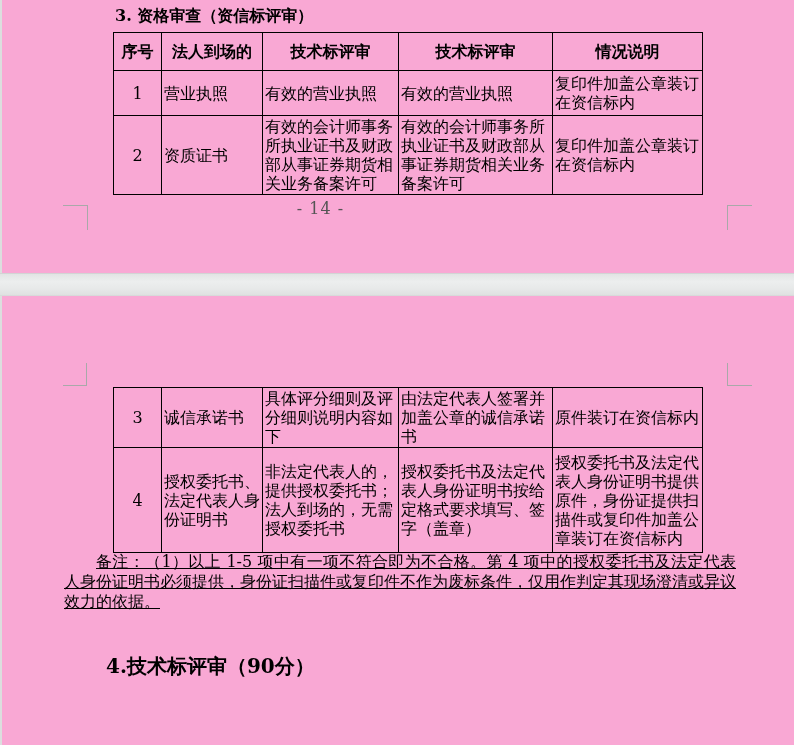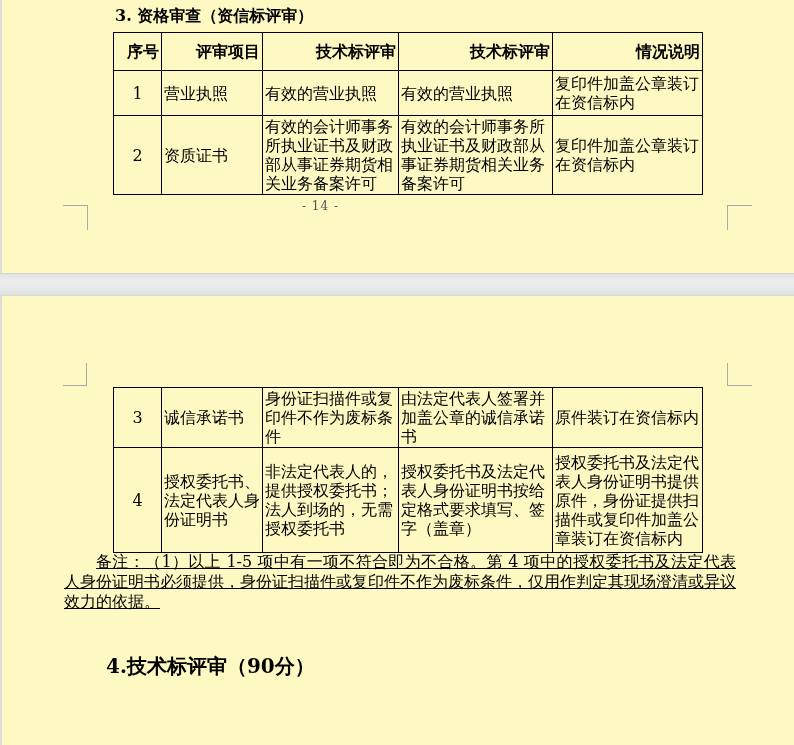--- a/index.html
+++ b/index.html
@@ -1,19 +1,19 @@
 <!DOCTYPE html>
 <html><head>
 <meta charset="utf-8">
 <style>
   * { margin:0; padding:0; box-sizing:border-box; }
   html,body { background:#fff; }
   .canvas {
     position:relative; width:794px; height:745px; overflow:hidden;
-    background:#fef9c3; color:#000;
+    background:#f9a8d4; color:#000;
     font-family:"DejaVu Serif","Liberation Serif",serif;
   }
   .left-edge {
     position:absolute; left:0; top:0; width:2px; height:745px;
     background:#dcdede;
   }
   .h3-title {
     position:absolute; left:115px; top:5px;
     font-size:16px; font-weight:bold; line-height:22px; white-space:nowrap;
   }
@@ -21,26 +21,26 @@
     position:absolute; left:113px; border-collapse:collapse; table-layout:fixed;
     width:589px;
   }
   .t1 { top:32px; }
   .t2 { top:387px; }
   .doc-table td {
     border:1px solid #000; font-size:16px; line-height:19px;
     vertical-align:middle; padding:1px 2px; overflow:hidden;
     word-break:break-all;
   }
-  .doc-table td.hd { font-weight:bold; text-align:right; }
+  .doc-table td.hd { font-weight:bold; text-align:center; }
   .doc-table td.c-num { text-align:center; }
   .doc-table td.c-center { text-align:left; }
   .footer-page {
     position:absolute; left:0; top:199px; width:641px; text-align:center;
-    font-size:12px; color:#555; letter-spacing:1px;
+    font-size:16px; color:#555; letter-spacing:1px;
   }
   .corner { position:absolute; }
   .corner.bl-p1 { left:63px; top:205px; width:25px; height:25px; border-top:1px solid #a9a9a9; border-right:1px solid #a9a9a9; }
   .corner.br-p1 { left:727px; top:205px; width:25px; height:25px; border-top:1px solid #a9a9a9; border-left:1px solid #a9a9a9; }
   .corner.tl-p2 { left:63px; top:363px; width:24px; height:23px; border-bottom:1px solid #a9a9a9; border-right:1px solid #a9a9a9; }
   .corner.tr-p2 { left:727px; top:363px; width:25px; height:23px; border-bottom:1px solid #a9a9a9; border-left:1px solid #a9a9a9; }
   .page-gap {
     position:absolute; left:0; top:273px; width:794px; height:23px;
     background:linear-gradient(#e2e4e4, #eceeee 35%, #e8eaea 65%, #dfe1e1);
     border-top:1px solid #d2d4d4; border-bottom:1px solid #d8dada;
@@ -71,21 +71,21 @@
     <colgroup>
       <col style="width:48px">
         <col style="width:101px">
         <col style="width:136px">
         <col style="width:154px">
         <col style="width:150px">
     </colgroup>
     <tbody>
         <tr style="height:38px">
       <td class="hd">序号</td>
-      <td class="hd">评审项目</td>
+      <td class="hd">法人到场的</td>
       <td class="hd">技术标评审</td>
       <td class="hd">技术标评审</td>
       <td class="hd">情况说明</td>
     </tr>
     <tr style="height:45px">
       <td class="c-num">1</td>
       <td>营业执照</td>
       <td>有效的营业执照</td>
       <td>有效的营业执照</td>
       <td class="c-center">复印件加盖公章装订在资信标内</td>
@@ -115,21 +115,21 @@
       <col style="width:48px">
         <col style="width:101px">
         <col style="width:136px">
         <col style="width:154px">
         <col style="width:150px">
     </colgroup>
     <tbody>
         <tr style="height:56px">
       <td class="c-num">3</td>
       <td>诚信承诺书</td>
-      <td>身份证扫描件或复印件不作为废标条件</td>
+      <td>具体评分细则及评分细则说明内容如下</td>
       <td>由法定代表人签署并加盖公章的诚信承诺书</td>
       <td class="c-center">原件装订在资信标内</td>
     </tr>
     <tr style="height:105px">
       <td class="c-num">4</td>
       <td>授权委托书、法定代表人身份证明书</td>
       <td>非法定代表人的，提供授权委托书；法人到场的，无需授权委托书</td>
       <td>授权委托书及法定代表人身份证明书按给定格式要求填写、签字（盖章）</td>
       <td class="c-center">授权委托书及法定代表人身份证明书提供原件，身份证提供扫描件或复印件加盖公章装订在资信标内</td>
     </tr>

